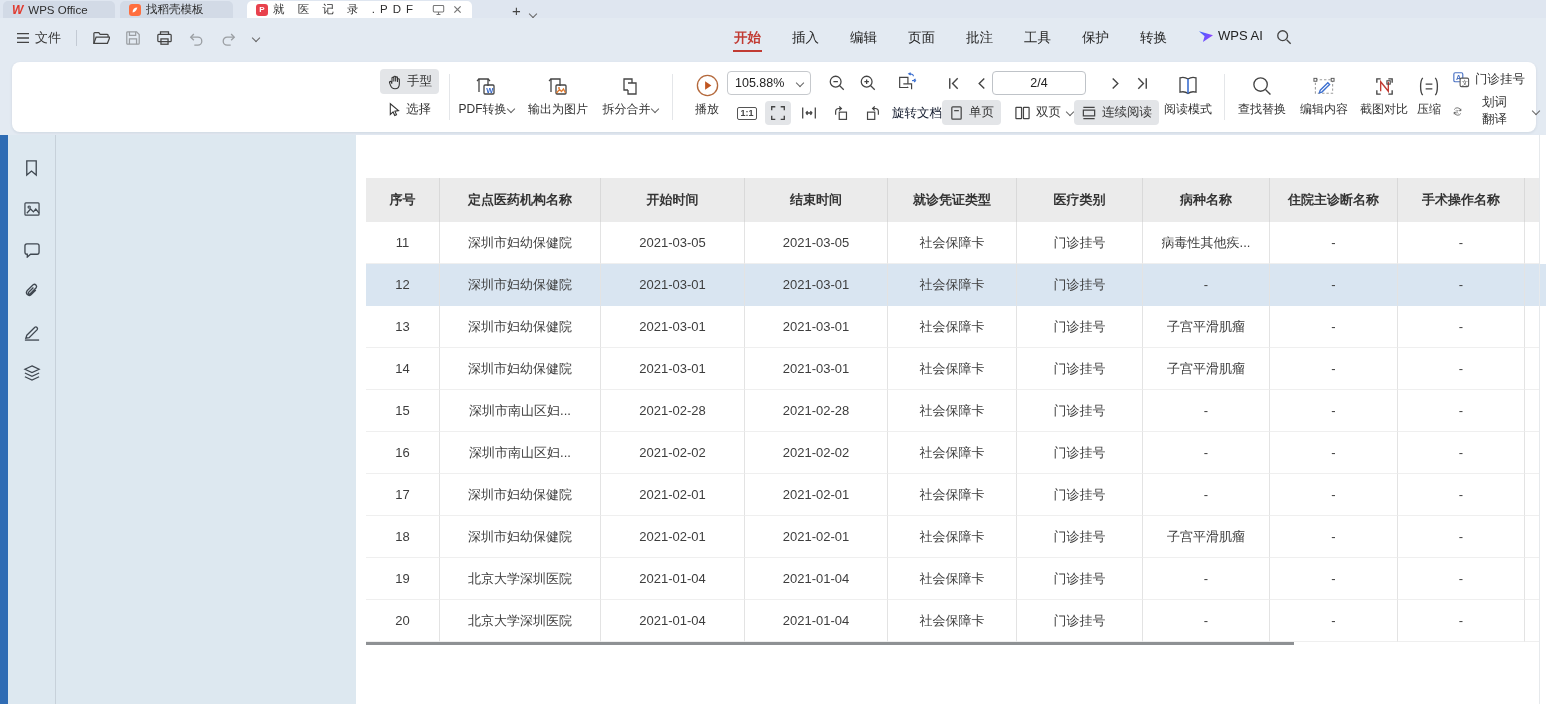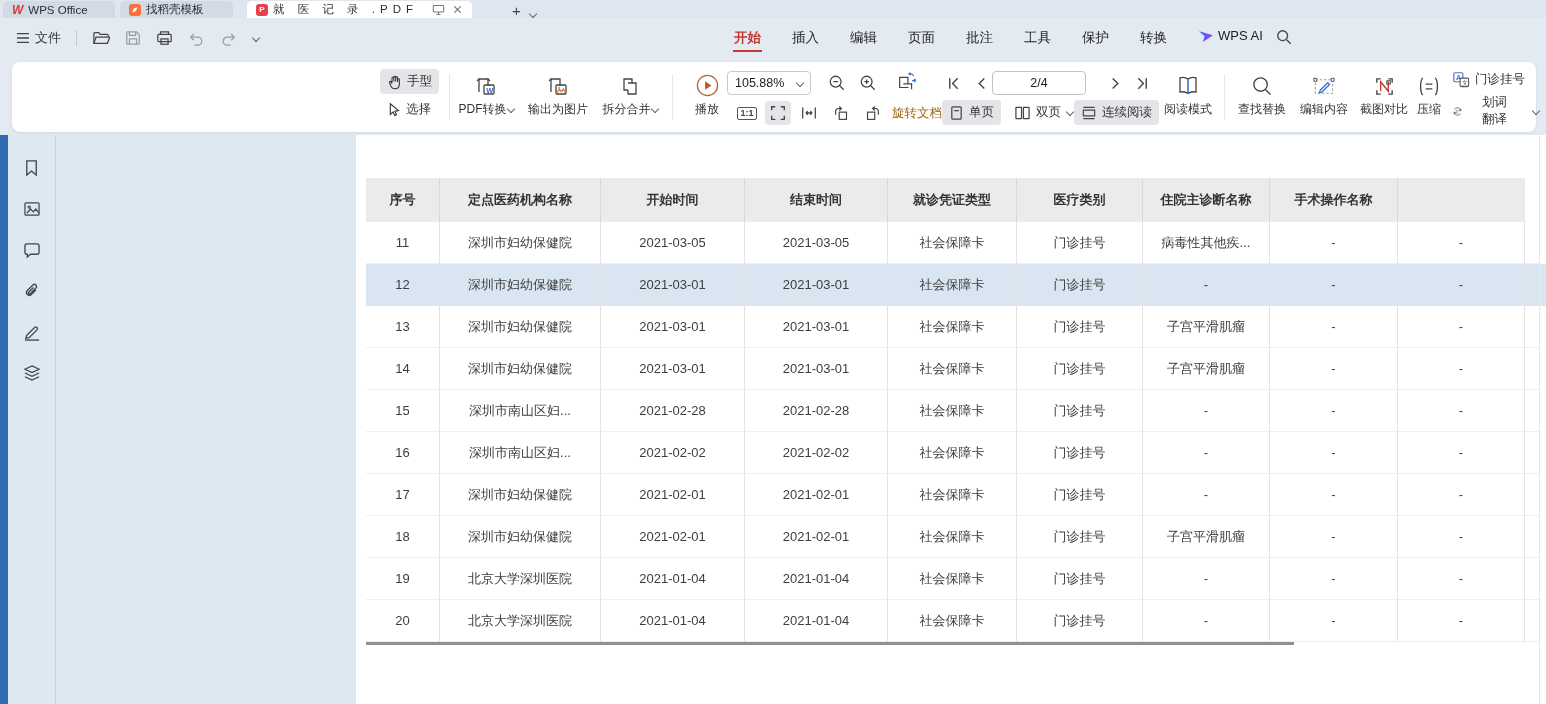--- a/index.html
+++ b/index.html
@@ -304,21 +304,21 @@
         <path d="M8 2.8L10.4 5 8 7.2"></path>
       </svg>
   </span>
   <span class="icon-btn" style="left:847px;top:39px;">
     <svg width="19" height="19" viewBox="0 0 21 21" fill="none" stroke="#444" stroke-width="1.3">
         <rect x="5" y="9" width="8" height="8"></rect>
         <path d="M17 12V8.5A3.5 3.5 0 0 0 13.5 5H11"></path>
         <path d="M13 2.8L10.6 5 13 7.2"></path>
       </svg>
   </span>
-  <span style="position:absolute;left:880px;top:43px;font-size:12.5px;color:#a16207;">旋转文档</span>
+  <span style="position:absolute;left:880px;top:43px;font-size:12.5px;color:#0f172a;">旋转文档</span>
 
   <div class="btn-s active-tool" style="position:absolute;left:930px;top:38px;">
     <svg width="15" height="16" viewBox="0 0 16 17" fill="none" stroke="#444" stroke-width="1.3">
         <rect x="3" y="2" width="10" height="13" rx="1"></rect>
         <path d="M5.5 6h5"></path>
       </svg>
     <span>单页</span>
   </div>
   <div class="btn-s" style="position:absolute;left:995px;top:38px;">
     <svg width="17" height="16" viewBox="0 0 18 17" fill="none" stroke="#444" stroke-width="1.3">
@@ -455,20 +455,21 @@
 
   <div class="docarea">
     <div class="tablewrap">
       <div class="thead">
           <div class="th">序号</div>
           <div class="th">定点医药机构名称</div>
           <div class="th">开始时间</div>
           <div class="th">结束时间</div>
           <div class="th">就诊凭证类型</div>
           <div class="th">医疗类别</div>
+          <div class="th">病种名称</div>
           <div class="th">住院主诊断名称</div>
           <div class="th">手术操作名称</div>
           <div class="th"></div>
         </div>
       <div>
           <div class="tr">
             <div class="td">11</div>
             <div class="td">深圳市妇幼保健院</div>
             <div class="td">2021-03-05</div>
             <div class="td">2021-03-05</div>

